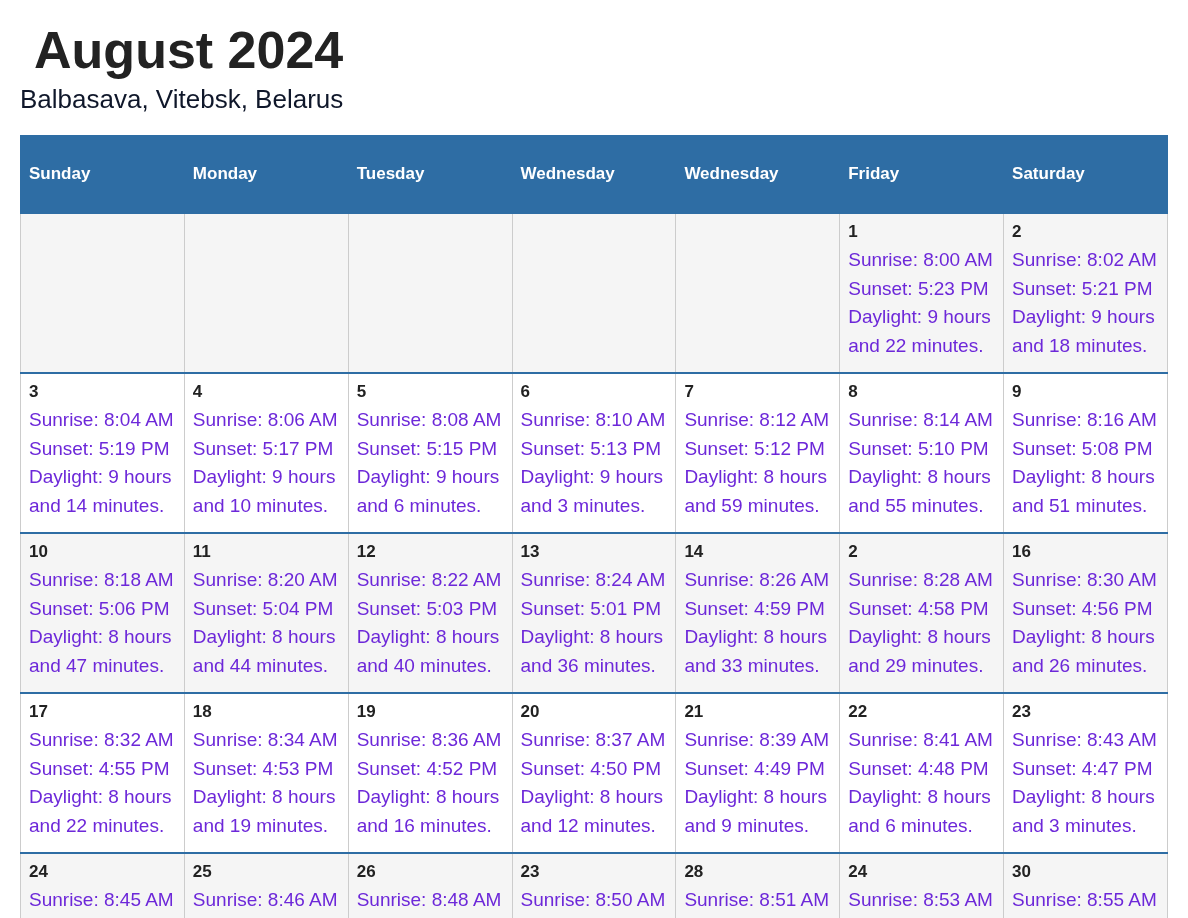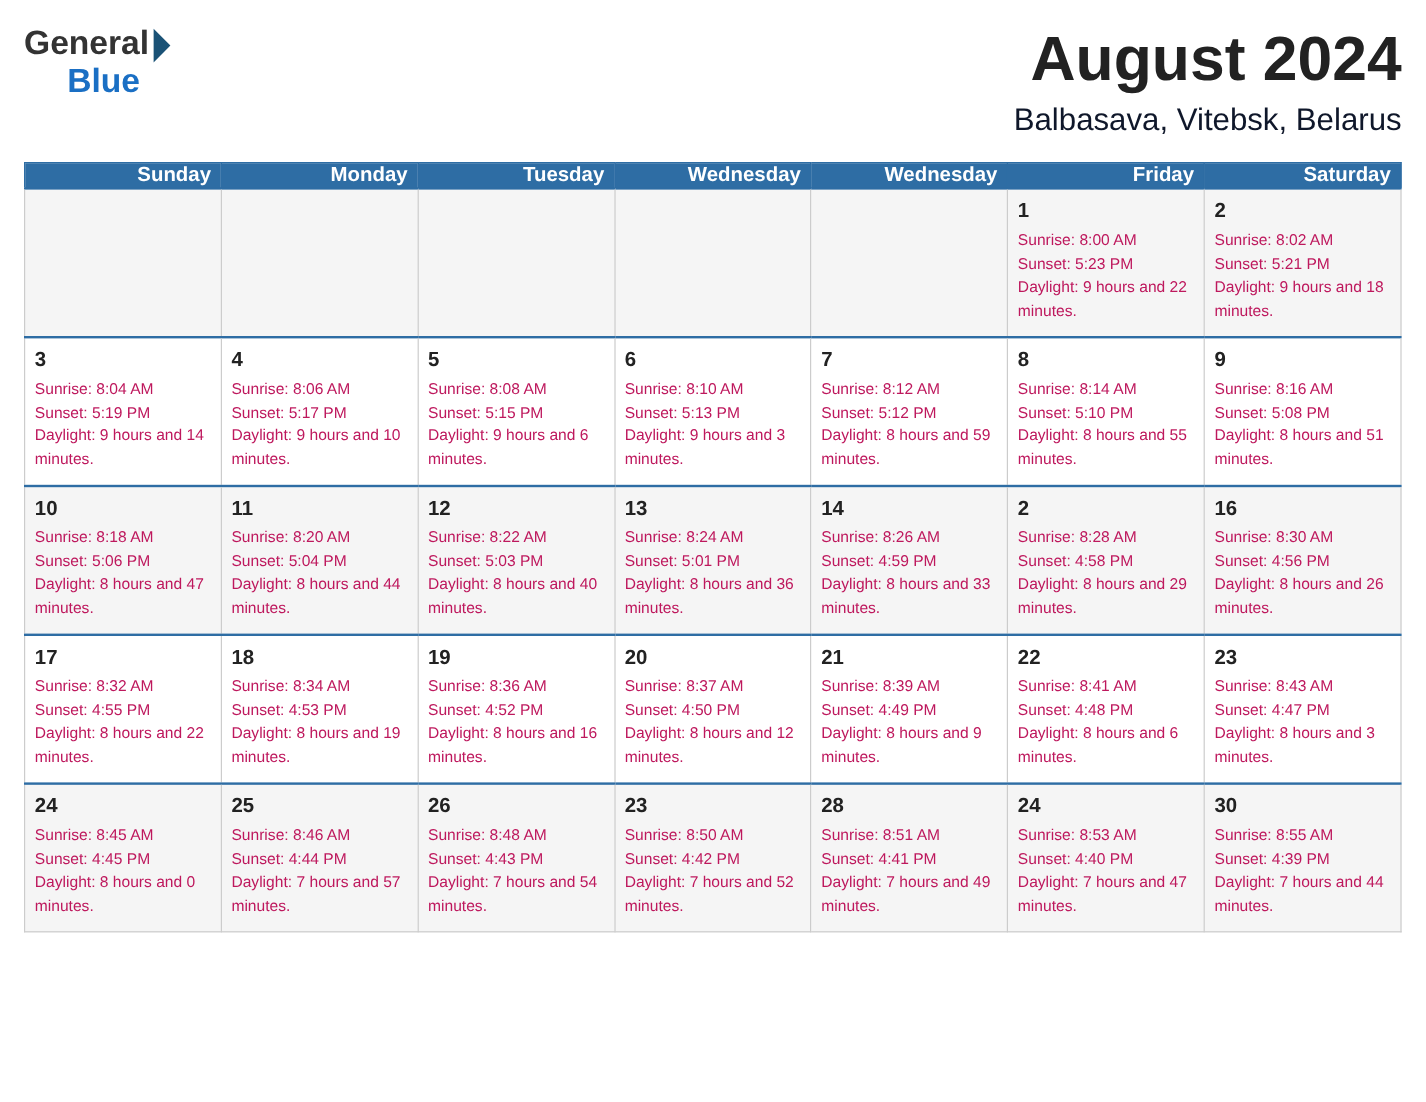--- a/index.html
+++ b/index.html
@@ -62,22 +62,22 @@
       width: 100%;
       border-collapse: collapse;
     }
     thead tr {
       background-color: #2e6da4;
     }
     thead th {
       color: #fff;
       font-size: 17px;
       font-weight: bold;
-      padding: 0 8px;
-      text-align: right;
+      padding: 28px 8px;
+      text-align: left;
       border: 1px solid #2e6da4;
     }
     tbody tr {
       background: #fff;
     }
     tbody tr:nth-child(odd) {
       background: #f5f5f5;
     }
     tbody td {
       vertical-align: top;
@@ -89,46 +89,39 @@
       width: 14.28%;
     }
     .day-number {
       font-size: 17px;
       font-weight: bold;
       color: #222;
       display: block;
       margin-bottom: 4px;
     }
     .day-info {
-      font-size: 13px;
-      color: #be185d;
+      font-size: 19px;
+      color: #6d28d9;
       line-height: 1.5;
     }
     .empty-cell {
       background: #fff;
     }
     tbody tr:nth-child(odd) .empty-cell {
       background: #f5f5f5;
     }
     
     .week-row td {
       border-top: 2px solid #2e6da4;
     }
   </style>
 </head>
 <body>
 
 <div class="header-area">
-  <div class="logo">
-    <div class="logo-top">
-      <span class="logo-general">General</span>
-      <div class="logo-arrow"></div>
-    </div>
-    <span class="logo-blue" style="margin-left:36px;">Blue</span>
-  </div>
   <div class="title-area">
     <div class="calendar-title">August 2024</div>
     <div class="calendar-subtitle">Balbasava, Vitebsk, Belarus</div>
   </div>
 </div>
 
 <table>
   <thead>
     <tr>
     <th>Sunday</th>

